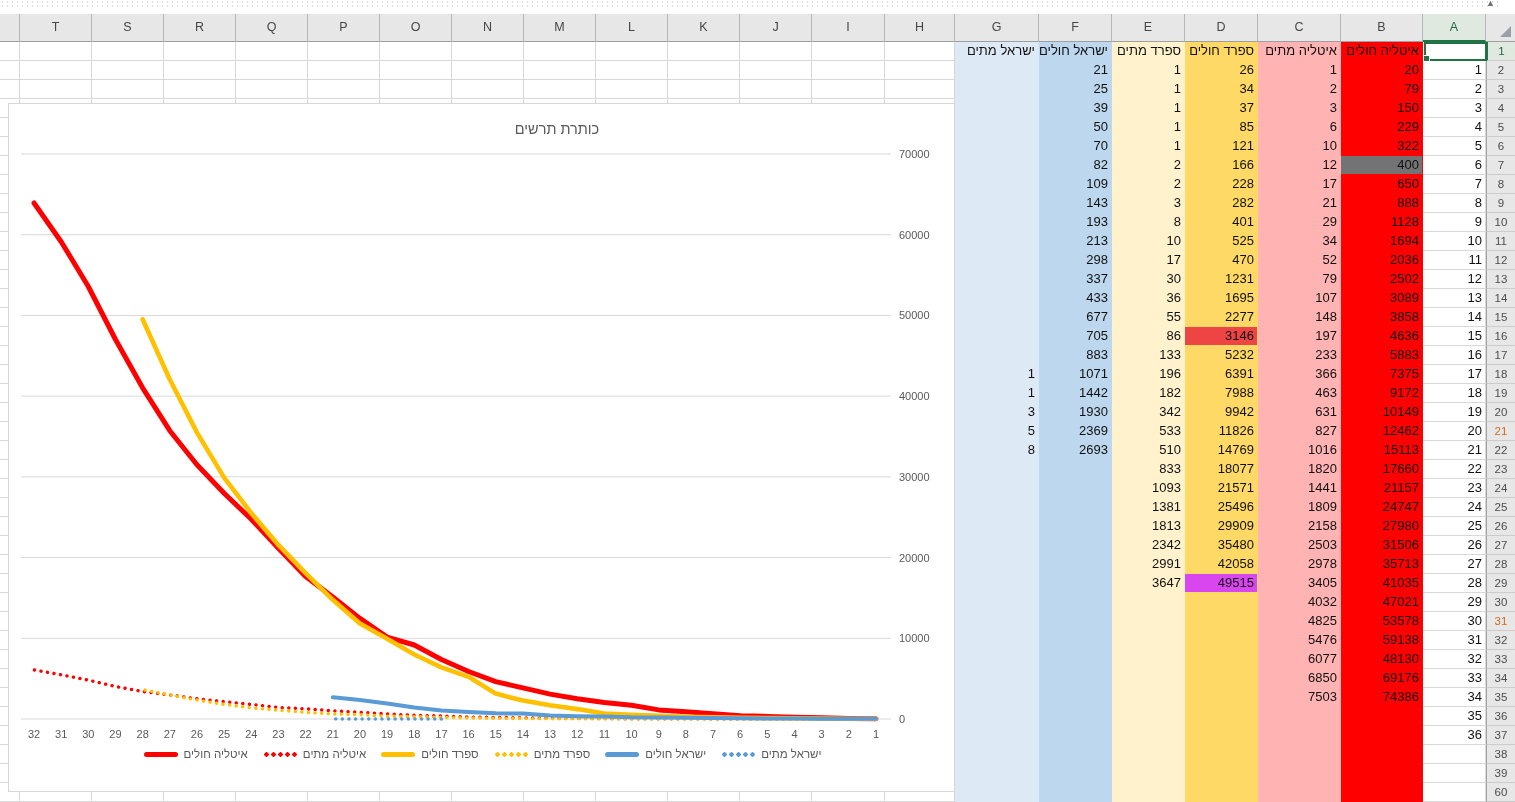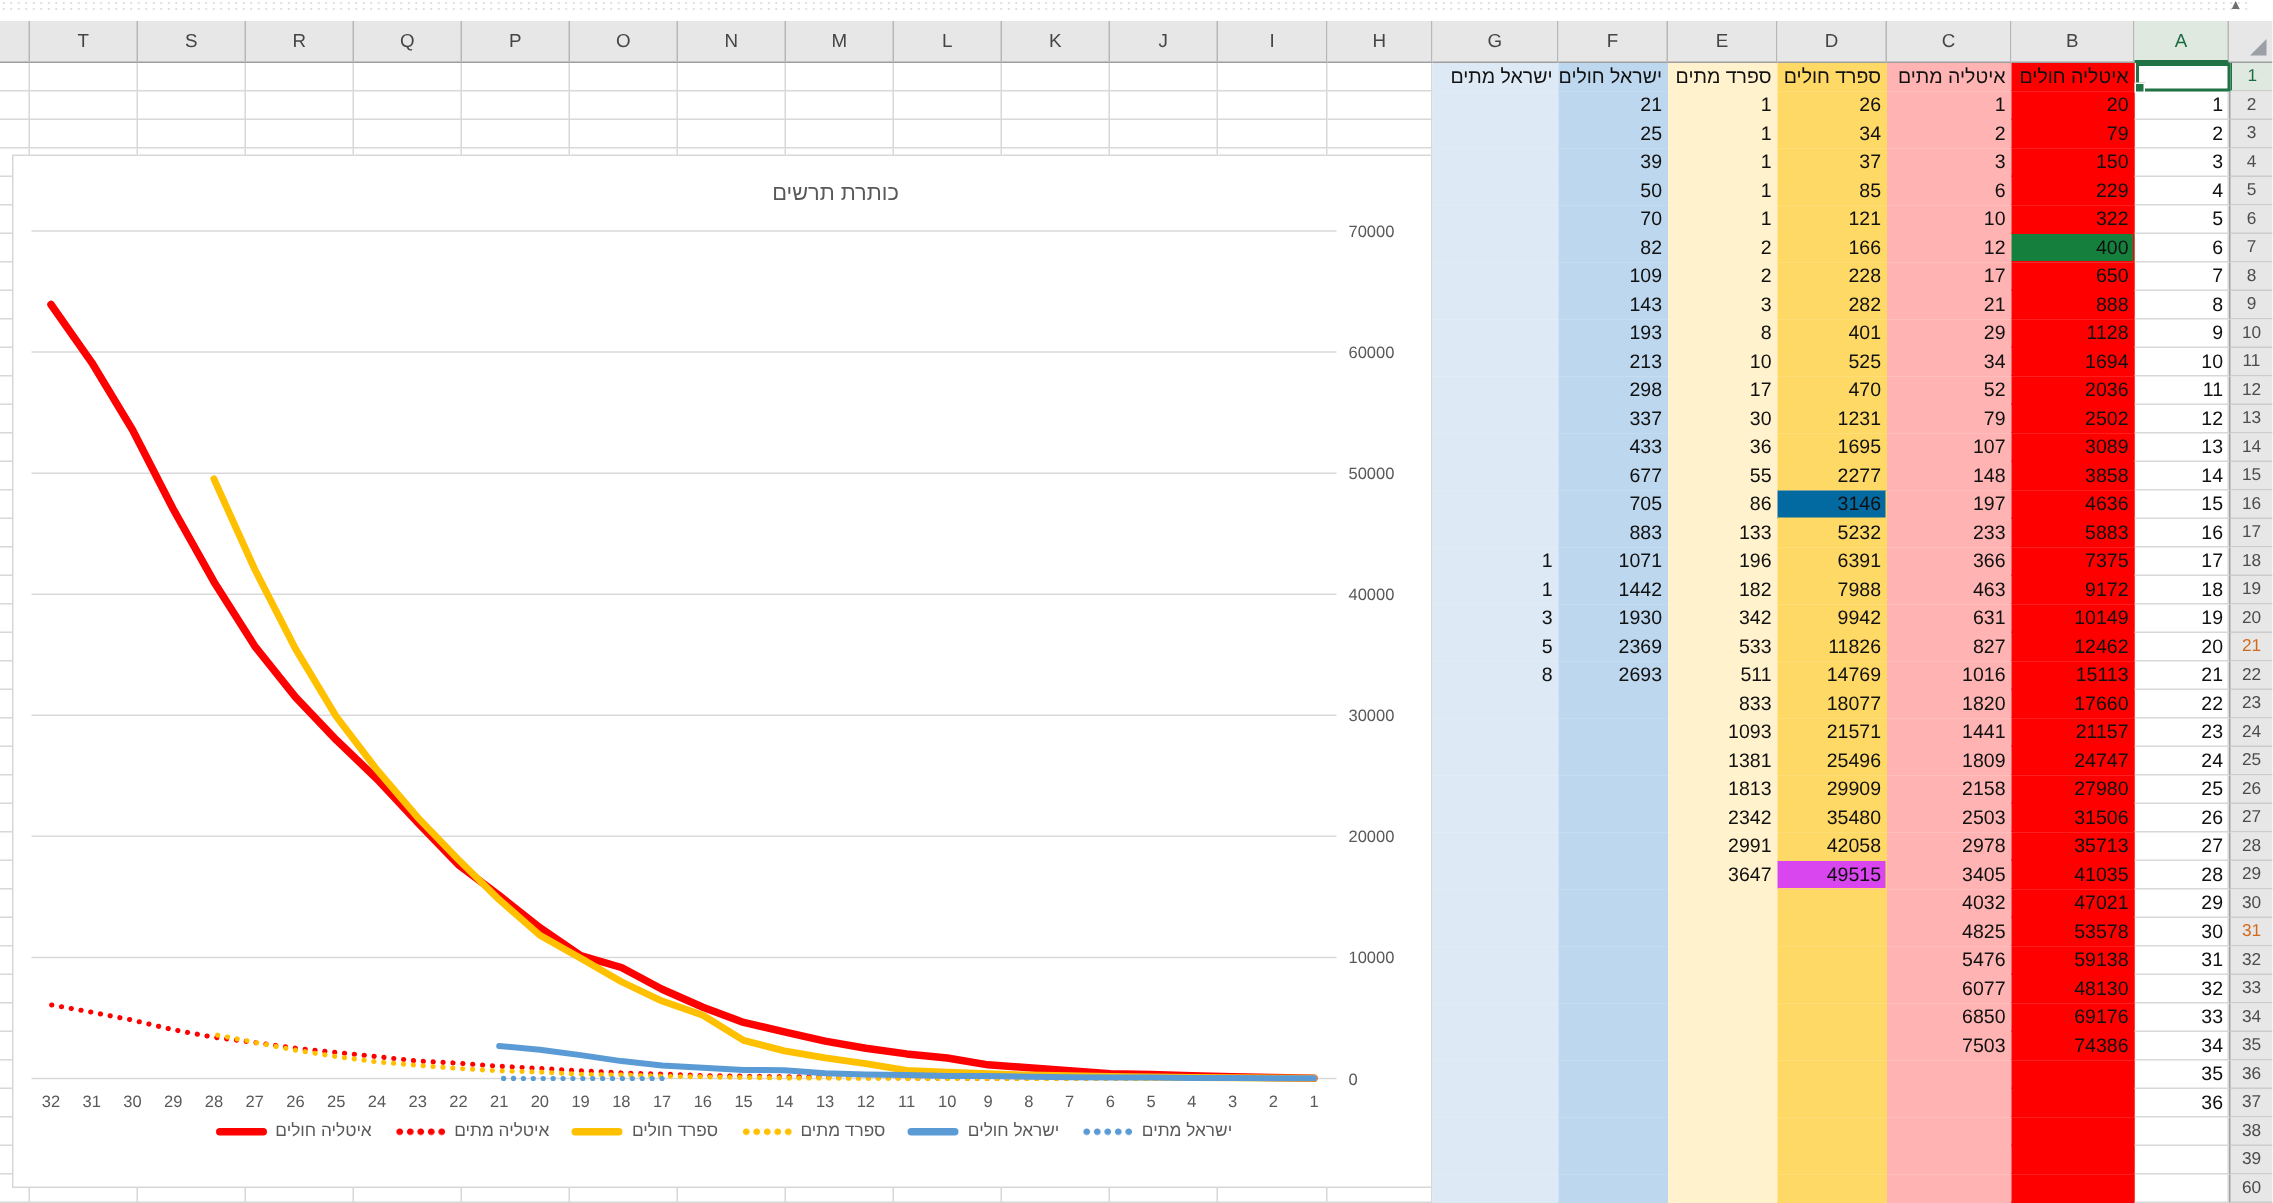--- a/index.html
+++ b/index.html
@@ -248,21 +248,21 @@
         <div class="cell" style="width: 72px;"></div>
         <div class="cell" style="width: 72px;"></div>
         <div class="cell" style="width: 72px;"></div>
         <div class="cell" style="width: 73px;"></div>
         <div class="cell" style="width: 70px;"></div>
         <div class="cell" style="width: 84px; background: rgb(221, 233, 245); border-right-color: rgb(221, 233, 245); border-bottom-color: rgb(221, 233, 245);"></div>
         <div class="cell num" style="width: 73px; background: rgb(189, 215, 238); border-right-color: rgb(189, 215, 238); border-bottom-color: rgb(189, 215, 238);">82</div>
         <div class="cell num" style="width: 73px; background: rgb(255, 242, 204); border-right-color: rgb(255, 242, 204); border-bottom-color: rgb(255, 242, 204);">2</div>
         <div class="cell num" style="width: 73px; background: rgb(255, 217, 102); border-right-color: rgb(255, 217, 102); border-bottom-color: rgb(255, 217, 102);">166</div>
         <div class="cell num" style="width: 83px; background: rgb(255, 179, 179); border-right-color: rgb(255, 179, 179); border-bottom-color: rgb(255, 179, 179);">12</div>
-        <div class="cell num" style="width: 82px; background: #15803d; border-right-color: rgb(255, 0, 0); border-bottom-color: rgb(255, 0, 0);">400</div>
+        <div class="cell num" style="width: 82px; background: #737373; border-right-color: rgb(255, 0, 0); border-bottom-color: rgb(255, 0, 0);">400</div>
         <div class="cell num" style="width: 63px;">6</div>
         <div class="gutter">7</div>
       </div>
       <div class="grow">
         <div class="cell" style="width: 20px;"></div>
         <div class="cell" style="width: 72px;"></div>
         <div class="cell" style="width: 72px;"></div>
         <div class="cell" style="width: 72px;"></div>
         <div class="cell" style="width: 72px;"></div>
         <div class="cell" style="width: 72px;"></div>
@@ -462,21 +462,21 @@
         <div class="cell" style="width: 72px;"></div>
         <div class="cell" style="width: 72px;"></div>
         <div class="cell" style="width: 72px;"></div>
         <div class="cell" style="width: 72px;"></div>
         <div class="cell" style="width: 72px;"></div>
         <div class="cell" style="width: 73px;"></div>
         <div class="cell" style="width: 70px;"></div>
         <div class="cell" style="width: 84px; background: rgb(221, 233, 245); border-right-color: rgb(221, 233, 245); border-bottom-color: rgb(221, 233, 245);"></div>
         <div class="cell num" style="width: 73px; background: rgb(189, 215, 238); border-right-color: rgb(189, 215, 238); border-bottom-color: rgb(189, 215, 238);">705</div>
         <div class="cell num" style="width: 73px; background: rgb(255, 242, 204); border-right-color: rgb(255, 242, 204); border-bottom-color: rgb(255, 242, 204);">86</div>
-        <div class="cell num" style="width: 73px; background: #0369a1; border-right-color: rgb(255, 217, 102); border-bottom-color: rgb(255, 217, 102);">3146</div>
+        <div class="cell num" style="width: 73px; background: #ef4444; border-right-color: rgb(255, 217, 102); border-bottom-color: rgb(255, 217, 102);">3146</div>
         <div class="cell num" style="width: 83px; background: rgb(255, 179, 179); border-right-color: rgb(255, 179, 179); border-bottom-color: rgb(255, 179, 179);">197</div>
         <div class="cell num" style="width: 82px; background: rgb(255, 0, 0); border-right-color: rgb(255, 0, 0); border-bottom-color: rgb(255, 0, 0);">4636</div>
         <div class="cell num" style="width: 63px;">15</div>
         <div class="gutter">16</div>
       </div>
       <div class="grow">
         <div class="cell" style="width: 20px;"></div>
         <div class="cell" style="width: 72px;"></div>
         <div class="cell" style="width: 72px;"></div>
         <div class="cell" style="width: 72px;"></div>
@@ -605,21 +605,21 @@
         <div class="cell" style="width: 72px;"></div>
         <div class="cell" style="width: 72px;"></div>
         <div class="cell" style="width: 72px;"></div>
         <div class="cell" style="width: 72px;"></div>
         <div class="cell" style="width: 72px;"></div>
         <div class="cell" style="width: 72px;"></div>
         <div class="cell" style="width: 73px;"></div>
         <div class="cell" style="width: 70px;"></div>
         <div class="cell num" style="width: 84px; background: rgb(221, 233, 245); border-right-color: rgb(221, 233, 245); border-bottom-color: rgb(221, 233, 245);">8</div>
         <div class="cell num" style="width: 73px; background: rgb(189, 215, 238); border-right-color: rgb(189, 215, 238); border-bottom-color: rgb(189, 215, 238);">2693</div>
-        <div class="cell num" style="width: 73px; background: rgb(255, 242, 204); border-right-color: rgb(255, 242, 204); border-bottom-color: rgb(255, 242, 204);">511</div>
+        <div class="cell num" style="width: 73px; background: rgb(255, 242, 204); border-right-color: rgb(255, 242, 204); border-bottom-color: rgb(255, 242, 204);">510</div>
         <div class="cell num" style="width: 73px; background: rgb(255, 217, 102); border-right-color: rgb(255, 217, 102); border-bottom-color: rgb(255, 217, 102);">14769</div>
         <div class="cell num" style="width: 83px; background: rgb(255, 179, 179); border-right-color: rgb(255, 179, 179); border-bottom-color: rgb(255, 179, 179);">1016</div>
         <div class="cell num" style="width: 82px; background: rgb(255, 0, 0); border-right-color: rgb(255, 0, 0); border-bottom-color: rgb(255, 0, 0);">15113</div>
         <div class="cell num" style="width: 63px;">21</div>
         <div class="gutter">22</div>
       </div>
       <div class="grow">
         <div class="cell" style="width: 20px;"></div>
         <div class="cell" style="width: 72px;"></div>
         <div class="cell" style="width: 72px;"></div>

